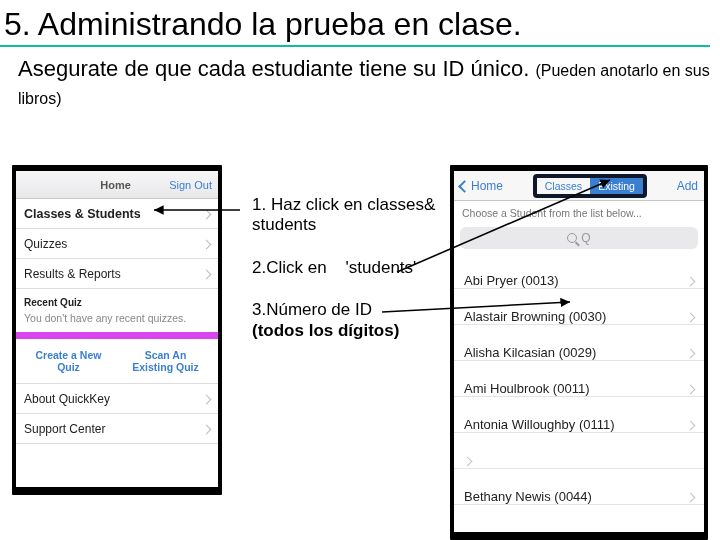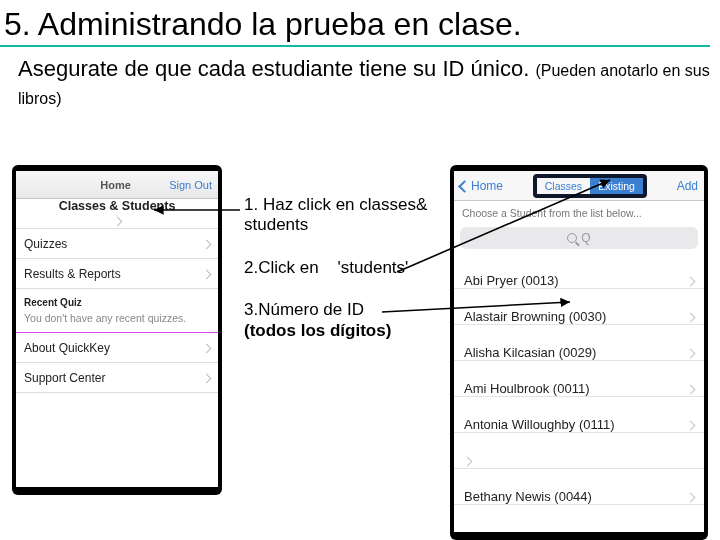--- a/index.html
+++ b/index.html
@@ -22,21 +22,21 @@
     font-size: 22px;
     font-weight: 400;
     padding: 8px 0 0 18px;
     line-height: 1.25;
   }
   .subtitle .note { font-size: 16px; }
 
   .phone {
     position: absolute;
     background: #000;
-    border-radius: 6px;
+    border-radius: 1px;
     padding: 6px 4px 8px 4px;
   }
   .screen {
     background: #fff;
     width: 100%;
     height: 100%;
     display: flex;
     flex-direction: column;
     font-family: -apple-system, "Helvetica Neue", Arial, sans-serif;
   }
@@ -54,29 +54,29 @@
   }
   .phoneA .nav .title-m { color:#555; font-weight:600; flex:1; text-align:center; }
   .phoneA .row {
     height: 30px;
     display: flex; align-items: center; justify-content: space-between;
     padding: 0 8px 0 8px;
     border-bottom: 1px solid #ddd;
     font-size: 12px;
     color:#222;
   }
-  .phoneA .row.bold { font-weight:700; font-size:12.5px;flex-direction:column; }
+  .phoneA .row.bold { font-weight:700; font-size:12.5px; }
   .phoneA .row .chev { color:#bbb; }
   .phoneA .section-lbl {
     font-size: 10px; color:#222; font-weight:700;
     padding: 8px 8px 2px 8px;
   }
   .phoneA .no-quiz {
     font-size: 10.5px; color:#888; padding: 2px 8px 8px 8px;
-    border-bottom: 1px solid #d946ef;
+    border-bottom: 7px solid #d946ef;
   }
   .phoneA .actions {
     display:flex; justify-content: space-around;
     padding: 10px 4px;
     border-bottom: 1px solid #ddd;
   }
   .phoneA .actions .act {
     width: 80px; text-align:center;
     color:#3b7fd1; font-size:10.5px; font-weight:600;
     line-height:1.15;
@@ -123,21 +123,21 @@
   .phoneB .srow {
     height: 36px;
     display:flex; align-items:flex-end; justify-content:space-between;
     padding: 0 10px 0 10px;
     border-bottom:1px solid #e3e3e5;
     font-size: 13px; color:#222;
   }
   .phoneB .srow .chev { color:#c3c3c7; }
 
   
-  .instr { position:absolute; top:195px; left:244px; width:210px; font-size:17px; line-height:1.2; }
+  .instr { position:absolute; top:195px; left:252px; width:210px; font-size:17px; line-height:1.2; }
   .instr .item { margin-bottom: 22px; }
 
   
   .arrow { position:absolute; pointer-events:none; }
   .arrow svg { overflow:visible; }
 
   .chev-r::after{
     content:""; display:inline-block; width:6px; height:6px;
     border-top:1.5px solid currentColor; border-right:1.5px solid currentColor;
     transform: rotate(45deg);
@@ -166,20 +166,24 @@
     <div class="row">
       <span>Quizzes</span>
       <span class="chev chev-r"></span>
     </div>
     <div class="row">
       <span>Results &amp; Reports</span>
       <span class="chev chev-r"></span>
     </div>
     <div class="section-lbl">Recent Quiz</div>
     <div class="no-quiz">You don't have any recent quizzes.</div>
+    <div class="actions">
+      <div class="act">Create a New Quiz</div>
+      <div class="act">Scan An Existing Quiz</div>
+    </div>
     <div class="row">
       <span>About QuickKey</span>
       <span class="chev chev-r"></span>
     </div>
     <div class="row">
       <span>Support Center</span>
       <span class="chev chev-r"></span>
     </div>
   </div>
 </div>

